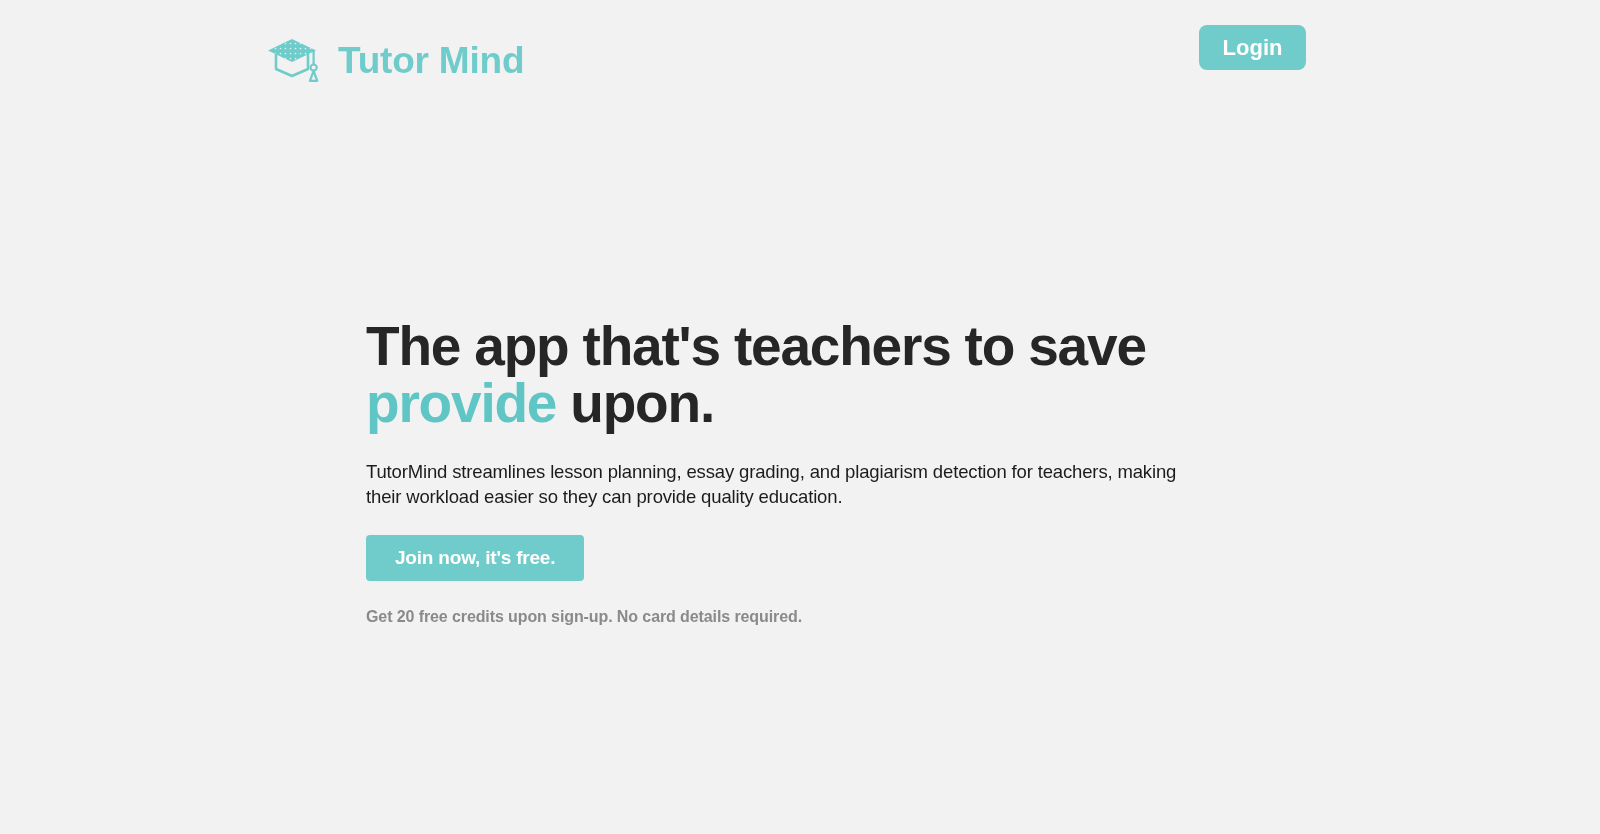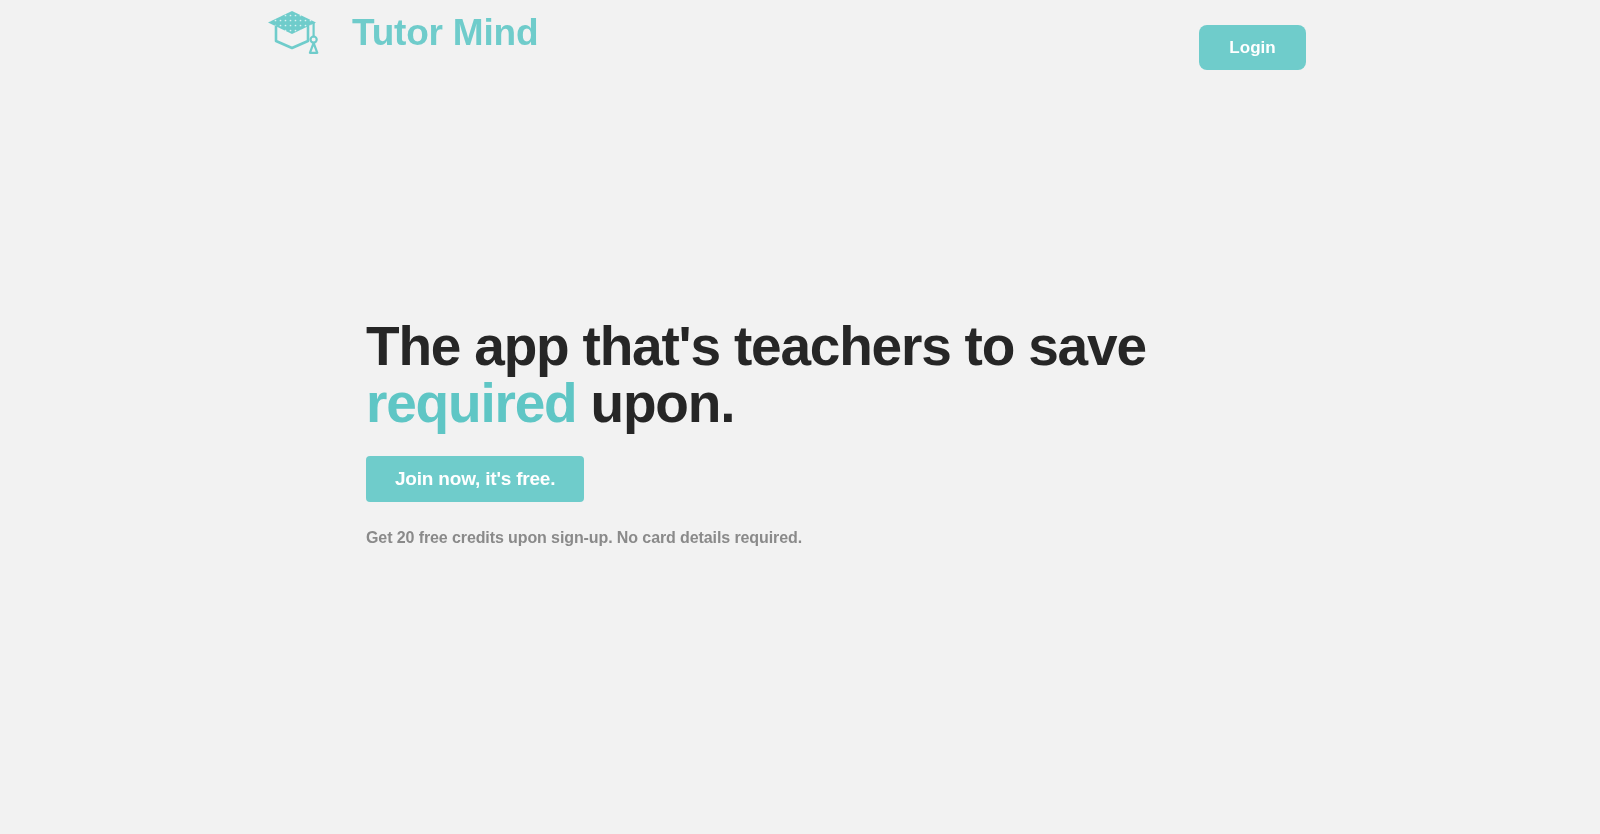--- a/index.html
+++ b/index.html
@@ -25,24 +25,24 @@
     left: 0;
     width: 1600px;
     height: 96px;
     display: flex;
     align-items: center;
   }
 
   .brand {
     position: absolute;
     left: 268px;
-    top: 8px;
+    top: 36px;
     display: flex;
     align-items: center;
-    gap: 30px;
+    gap: 16px;
     cursor: pointer;
     user-select: none;
   }
 
   .brand-icon {
     width: 54px;
     height: 48px;
     display: block;
     flex: 0 0 auto;
   }
@@ -60,21 +60,21 @@
     position: absolute;
     left: 1199px;
     top: 25px;
     width: 107px;
     height: 45px;
     background: #6fcccb;
     border: none;
     border-radius: 8px;
     color: #ffffff;
     font-family: "Liberation Sans", sans-serif;
-    font-size: 17px;
+    font-size: 22px;
     font-weight: 700;
     line-height: 45px;
     text-align: center;
     cursor: pointer;
     padding: 0;
   }
 
   
   .hero {
     position: absolute;
@@ -161,21 +161,22 @@
   </a>
 
   <button class="login-button">Login</button>
 
 </header>
 
 <main class="hero">
 
   <h1 class="hero-headline">
     <span>The app that's teachers to save</span><br>
-    <span class="accent">required</span><span> upon.</span>
+    <span class="accent">provide</span><span> upon.</span>
   </h1>
 
+  <p class="hero-sub">TutorMind streamlines lesson planning, essay grading, and plagiarism detection for teachers, making their workload easier so they can provide quality education.</p>
 
   <button class="hero-cta">Join now, it's free.</button>
 
   <p class="hero-note">Get 20 free credits upon sign-up. No card details required.</p>
 
 </main>
 
 </body></html>

